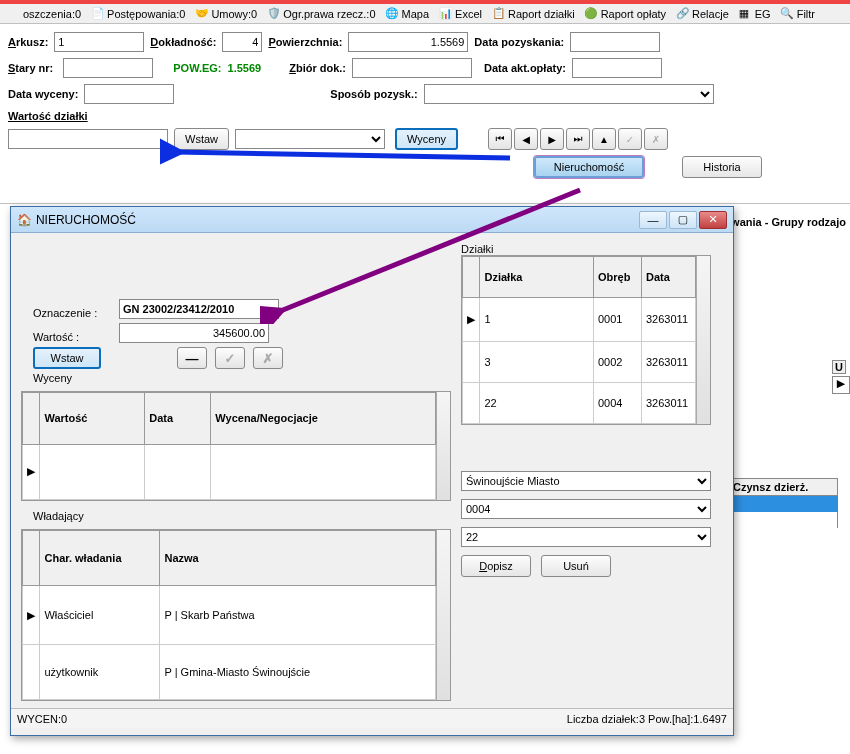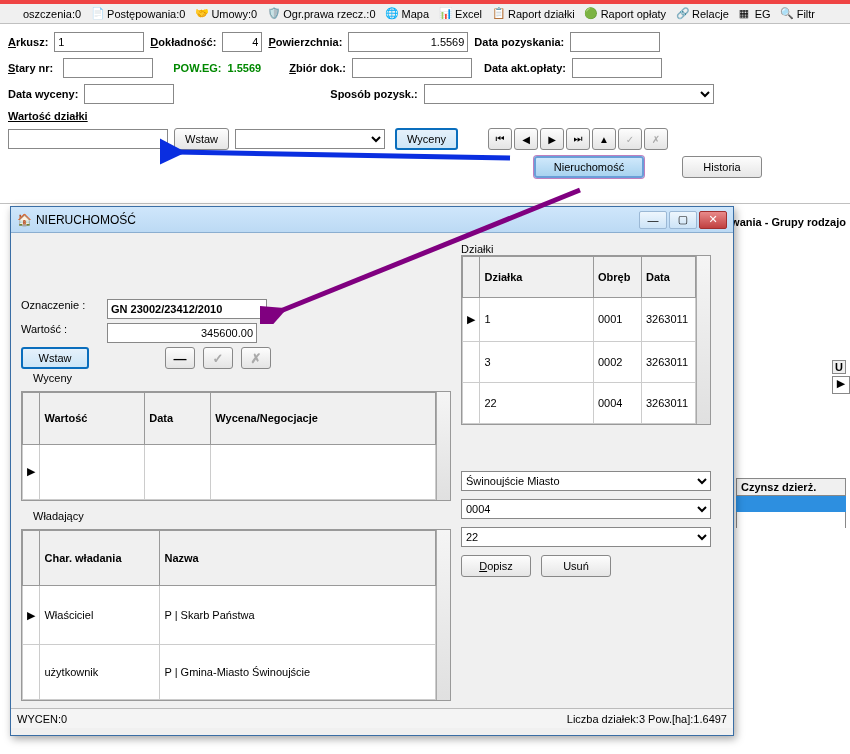--- a/index.html
+++ b/index.html
@@ -87,21 +87,21 @@
     align-items: center;
     padding: 0 6px;
     font-size: 12px;
   }
   .dlg-title .spacer { flex:1; }
   .dlg-title .wbtn { width: 28px; height:18px; margin-left:2px; display:flex; align-items:center;justify-content:center; font-size:11px; border:1px solid #9bb8d5; background:linear-gradient(#eef6fd,#cde4f7); border-radius:2px; cursor:pointer; }
   .dlg-title .wbtn.close { background:linear-gradient(#e98a8a,#c04040); color:#fff; border-color:#a03030;}
   .dlg-body { display:flex; padding:10px; gap:10px; height:476px;}
   .dlg-left { width: 430px; position:relative;}
   .dlg-right { width:250px; display:flex; flex-direction:column; gap:8px;}
-  .fieldrow { display:flex; align-items:flex-start; gap:8px; margin-bottom:4px;}
+  .fieldrow { display:flex; align-items:flex-end; gap:8px; margin-bottom:4px;margin-left:12px;}
   .fieldrow label { width:78px; font-size:11px; }
   .fieldrow input { flex:0 0 150px; }
   .mini-btn { width:30px; height:22px; border:1px solid #888; background:linear-gradient(#fdfdfd,#e4e4e4); border-radius:3px; display:flex;align-items:center;justify-content:center;font-weight:bold;cursor:pointer;font-size:13px;}
   .mini-btn.disabled { color:#aaa;}
   .panel-box { border:1px solid #999; background:#fff; }
   .panel-title { position:relative; top:-7px; left:8px; background:#f0f0f0; padding:0 4px; font-size:11px; display:inline-block;}
   .grid { width:100%; border-collapse:collapse; font-size:11px; }
   .grid th { border:1px solid #999; background:#f0f0f0; padding:2px 4px; text-align:left; font-weight:bold;}
   .grid td { border:1px solid #ccc; padding:2px 4px; background:#fff;}
   .grid .cursor-col { width:16px; text-align:center;}
@@ -209,21 +209,21 @@
   <div class="row">
     <div style="width:520px;"></div>
     <button class="btn active-tab purple-frame" style="width:110px;">Nieruchomość</button>
     <button class="btn" style="width:80px;margin-left:32px;">Historia</button>
   </div>
 </div>
 
 <div style="position:absolute; right:4px; top:216px; font-size:11px; font-weight:bold;">wania - Grupy rodzajo</div>
 <div style="position:absolute; right:4px; top:360px; width:14px; border:1px solid #888; text-align:center; font-weight:bold; background:#f0f0f0;">U</div>
 <div style="position:absolute; right:0; top:376px; width:18px; height:18px; border:1px solid #888; background:#fff; text-align:center;">▶</div>
-<div style="position:absolute; right:4px; top:478px; width:110px;">
+<div style="position:absolute; right:12px; top:478px; width:110px;">
   <div style="border:1px solid #888; background:#f0f0f0; padding:2px 4px; font-weight:bold;">Czynsz dzierż.</div>
   <div style="height:16px; background:#2d8fe0;"></div>
   <div style="height:16px; background:#fff; border-left:1px solid #888; border-right:1px solid #888;"></div>
 </div>
 
 <div class="dialog">
   <div class="dlg-title">
     <span style="margin-right:4px;">🏠</span>
     <span>NIERUCHOMOŚĆ</span>
     <div class="spacer"></div>

